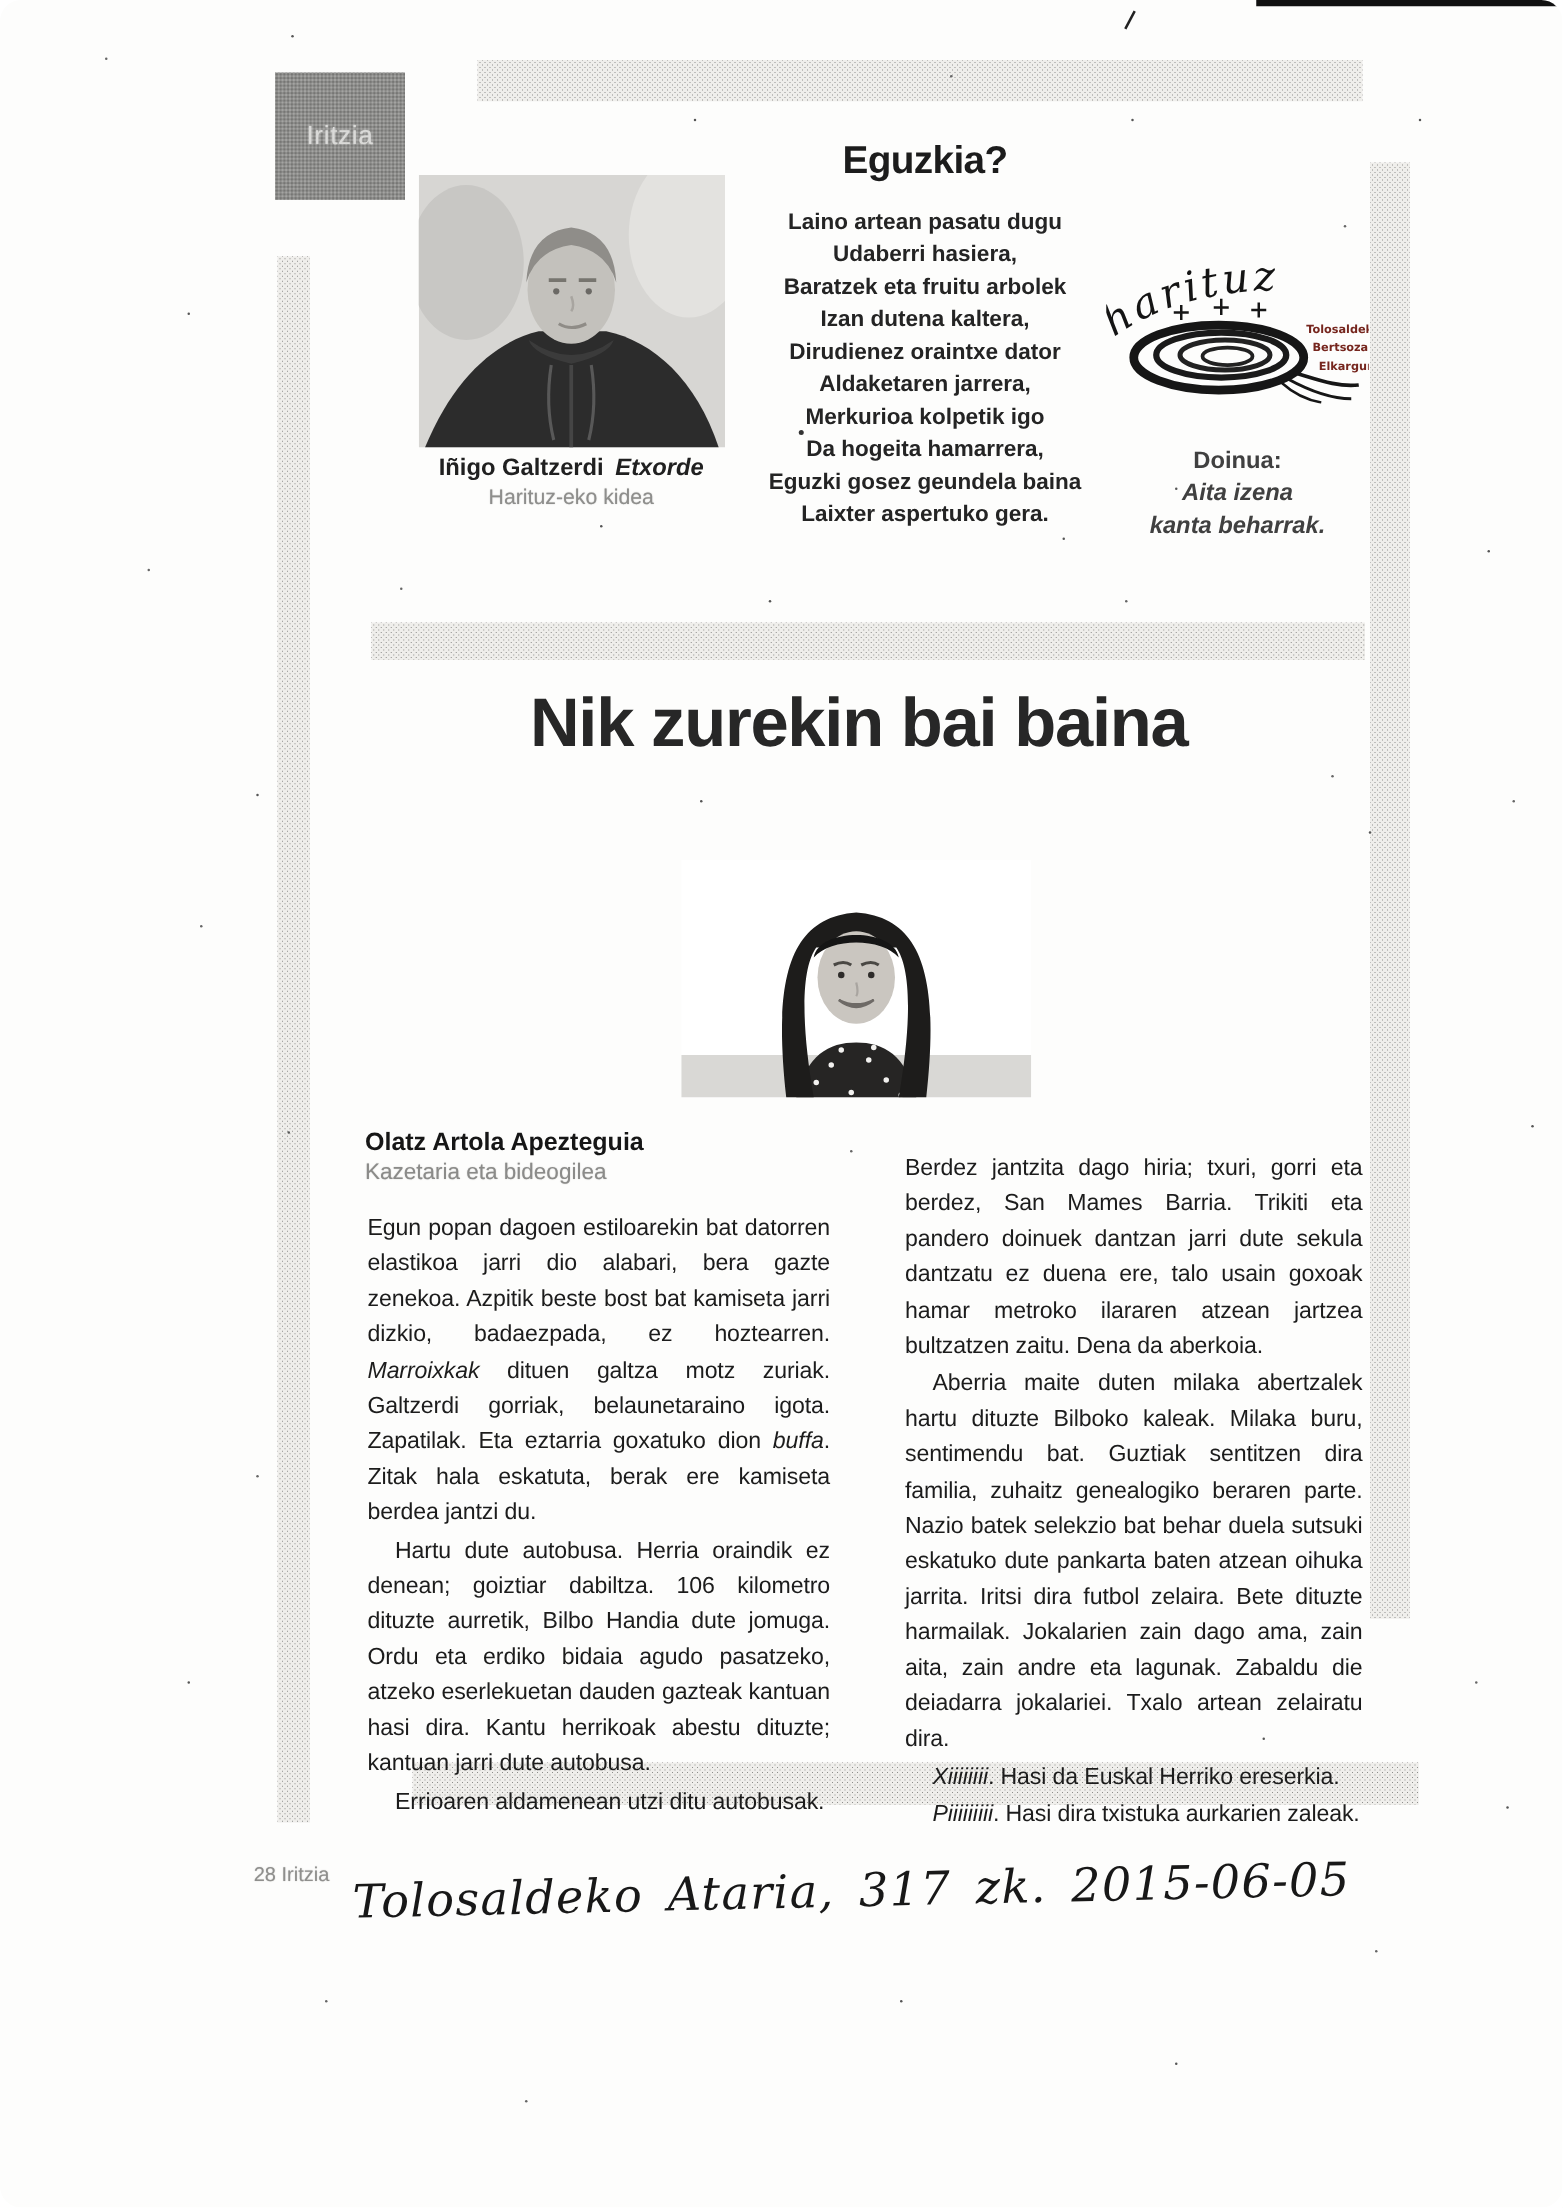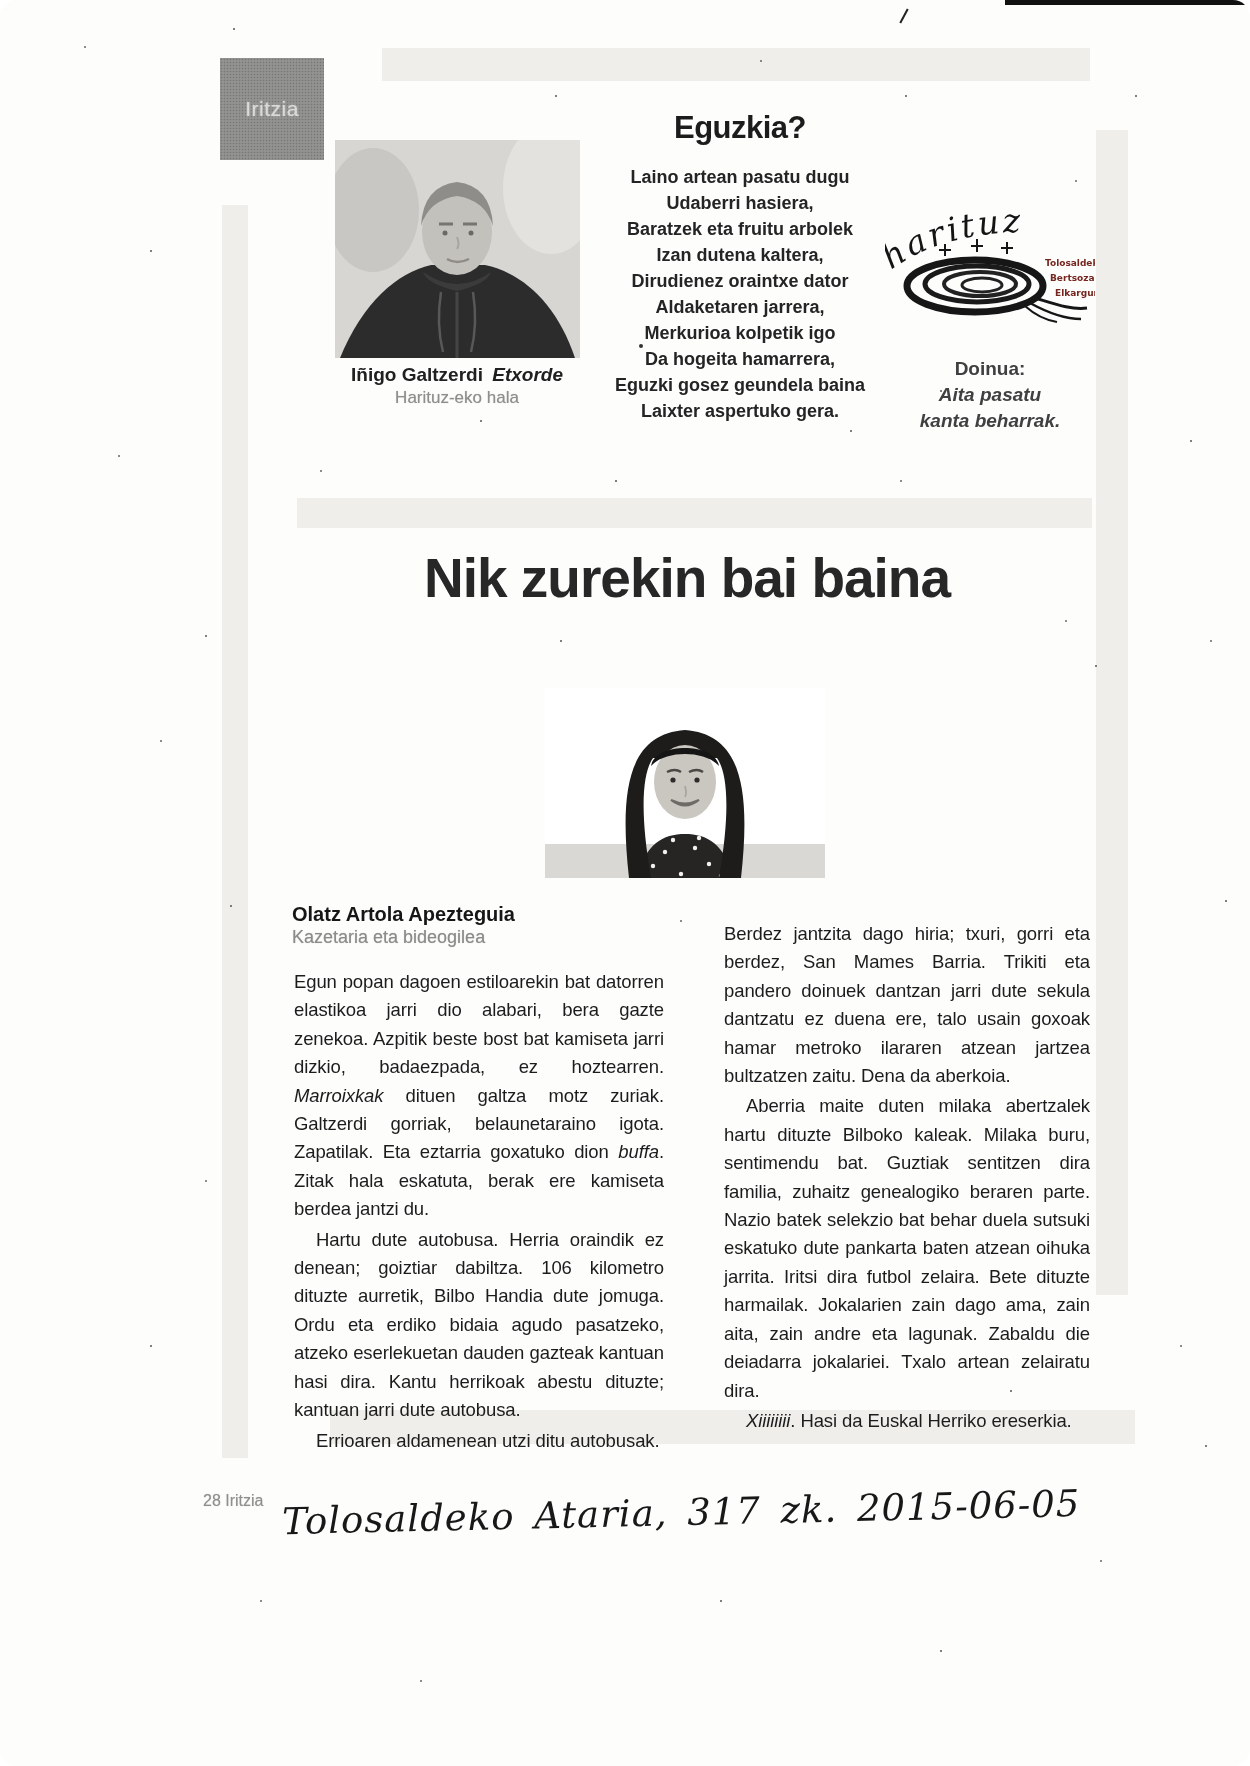--- a/index.html
+++ b/index.html
@@ -144,21 +144,21 @@
       <path d="M112,119 q10,6 22,0" stroke="#8f8c87" stroke-width="2.5" fill="none"></path>
       <line x1="122" y1="152" x2="122" y2="218" stroke="#454545" stroke-width="3"></line>
       <path d="M106,152 q-5,32 2,60" stroke="#585858" stroke-width="2.5" fill="none"></path>
       <path d="M138,152 q5,32 -2,60" stroke="#585858" stroke-width="2.5" fill="none"></path>
     </svg>
   </div>
   <div class="photo-caption">
     <span>Iñigo Galtzerdi</span>
     <span class="it" style="margin-left:4px">Etxorde</span>
   </div>
-  <div class="photo-role">Harituz-eko hala</div>
+  <div class="photo-role">Harituz-eko kidea</div>
 
   <div class="logo">
     <svg width="210" height="125" viewBox="0 0 210 125">
       <ellipse cx="90" cy="88" rx="68" ry="26" fill="none" stroke="#161616" stroke-width="7"></ellipse>
       <ellipse cx="92" cy="86" rx="52" ry="18" fill="none" stroke="#1a1a1a" stroke-width="5"></ellipse>
       <ellipse cx="95" cy="86" rx="36" ry="12" fill="none" stroke="#222" stroke-width="4"></ellipse>
       <ellipse cx="97" cy="87" rx="20" ry="7" fill="none" stroke="#222" stroke-width="3"></ellipse>
       <path d="M150,100 C170,106 186,112 202,110" stroke="#161616" stroke-width="3" fill="none"></path>
       <path d="M145,105 C165,116 181,121 196,121" stroke="#161616" stroke-width="2.5" fill="none"></path>
       <path d="M140,108 C150,117 160,122 172,124" stroke="#161616" stroke-width="2" fill="none"></path>
@@ -172,21 +172,21 @@
         <textPath href="#logoarc">harituz</textPath>
       </text>
       <text x="160" y="68" font-size="9" font-weight="bold" font-family="'DejaVu Sans',sans-serif" fill="#76261e">Tolosaldeko</text>
       <text x="165" y="83" font-size="9" font-weight="bold" font-family="'DejaVu Sans',sans-serif" fill="#76261e">Bertsozaleen</text>
       <text x="170" y="98" font-size="9" font-weight="bold" font-family="'DejaVu Sans',sans-serif" fill="#76261e">Elkargunea</text>
     </svg>
   </div>
 
   <div class="tune">
     <div>Doinua:</div>
-    <div class="it">Aita pasatu</div>
+    <div class="it">Aita izena</div>
     <div class="it">kanta beharrak.</div>
   </div>
 
   <div class="title-wrap">
     <div class="title-line1">Nik zurekin bai baina</div>
   </div>
 
   <div class="woman-photo">
     <svg width="280" height="190" viewBox="0 0 280 190">
       <rect width="280" height="190" fill="#ffffff"></rect>
@@ -219,20 +219,21 @@
   <div class="col col-left">
     <p><span>Egun popan dagoen estiloarekin bat datorren elastikoa jarri dio alabari, bera gazte zenekoa. Azpitik beste bost bat kamiseta jarri dizkio, badaezpada, ez hoztearren. </span><span class="it">Marroixkak</span><span> dituen galtza motz zuriak. Galtzerdi gorriak, belaunetaraino igota. Zapatilak. Eta eztarria goxatuko dion </span><span class="it">buffa</span><span>. Zitak hala eskatuta, berak ere kamiseta berdea jantzi du.</span></p>
     <p class="indent">Hartu dute autobusa. Herria oraindik ez denean; goiztiar dabiltza. 106 kilometro dituzte aurretik, Bilbo Handia dute jomuga. Ordu eta erdiko bidaia agudo pasatzeko, atzeko eserlekuetan dauden gazteak kantuan hasi dira. Kantu herrikoak abestu dituzte; kantuan jarri dute autobusa.</p>
     <p class="indent">Errioaren aldamenean utzi ditu autobusak.</p>
   </div>
 
   <div class="col col-right">
     <p>Berdez jantzita dago hiria; txuri, gorri eta berdez, San Mames Barria. Trikiti eta pandero doinuek dantzan jarri dute sekula dantzatu ez duena ere, talo usain goxoak hamar metroko ilararen atzean jartzea bultzatzen zaitu. Dena da aberkoia.</p>
     <p class="indent">Aberria maite duten milaka abertzalek hartu dituzte Bilboko kaleak. Milaka buru, sentimendu bat. Guztiak sentitzen dira familia, zuhaitz genealogiko beraren parte. Nazio batek selekzio bat behar duela sutsuki eskatuko dute pankarta baten atzean oihuka jarrita. Iritsi dira futbol zelaira. Bete dituzte harmailak. Jokalarien zain dago ama, zain aita, zain andre eta lagunak. Zabaldu die deiadarra jokalariei. Txalo artean zelairatu dira.</p>
     <p class="indent"><span class="it">Xiiiiiiii</span><span>. Hasi da Euskal Herriko ereserkia.</span></p>
+    <p class="indent"><span class="it">Piiiiiiiii</span><span>. Hasi dira txistuka aurkarien zaleak.</span></p>
   </div>
 
   <div class="page-footer">
     <span>28</span>
     <span>Iritzia</span>
   </div>
 
   <div class="handwriting">Tolosaldeko Ataria, 317 zk.  2015-06-05</div>
 
   <div class="speck"></div>

